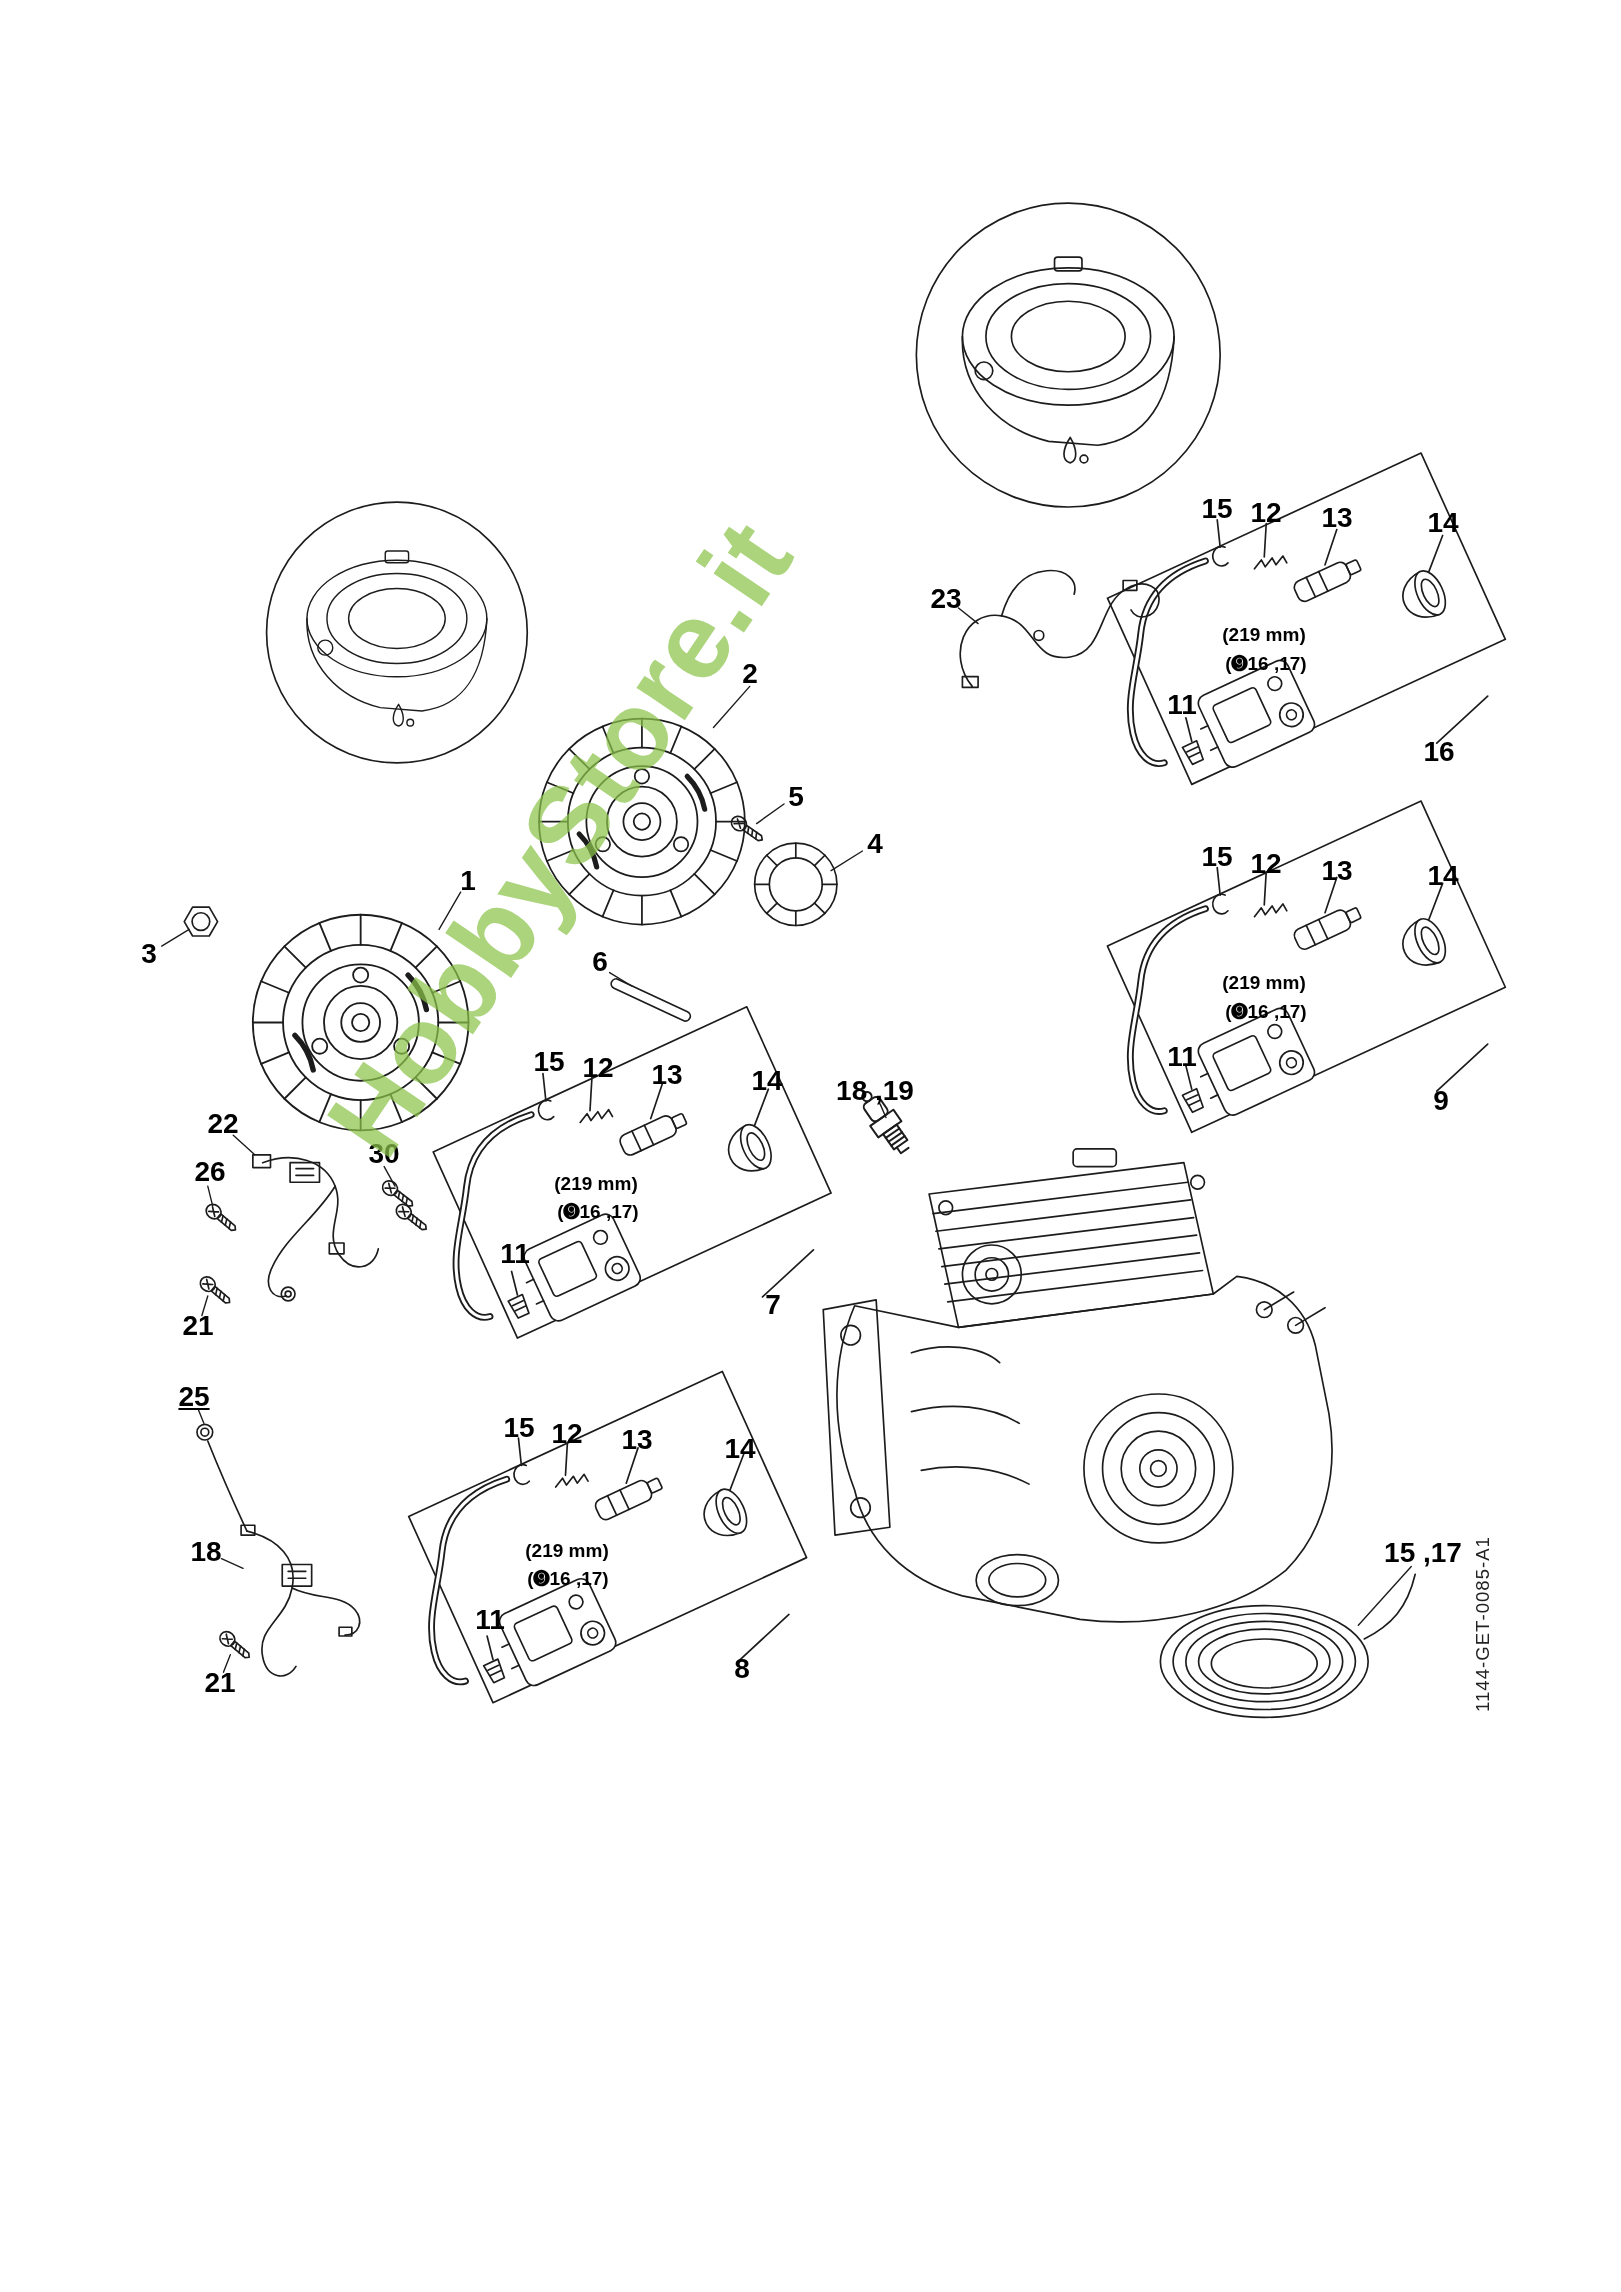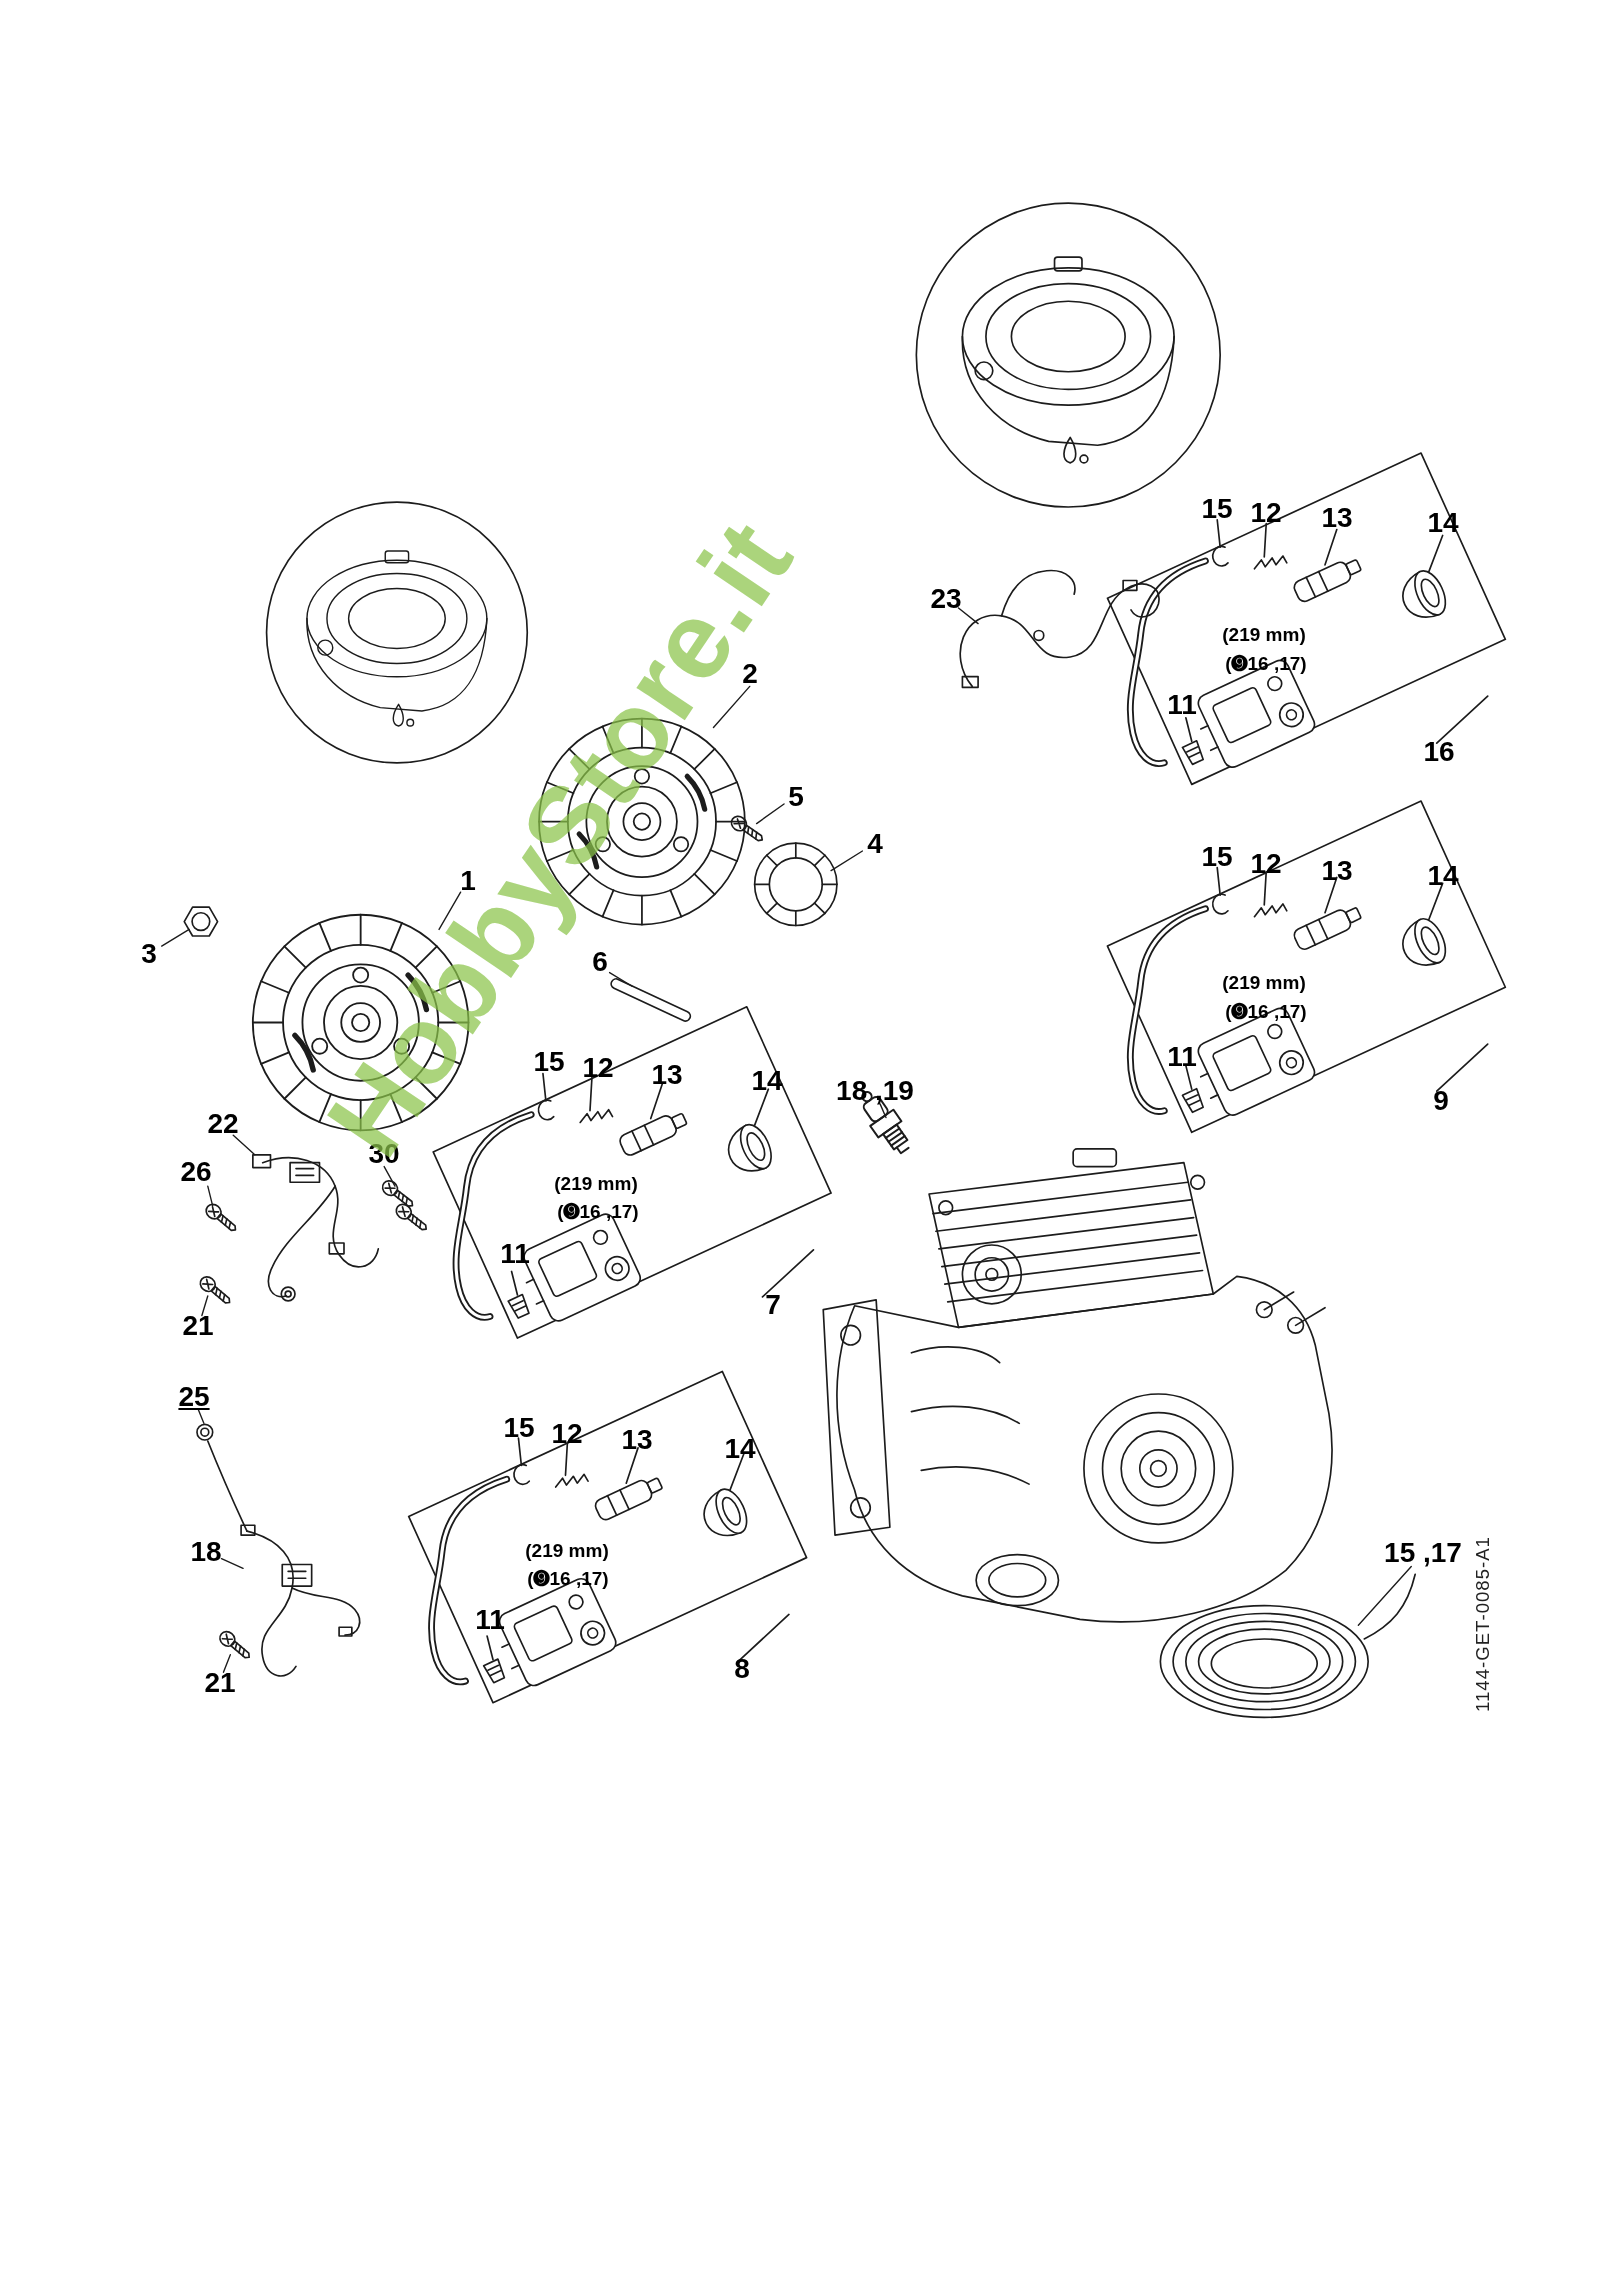--- a/index.html
+++ b/index.html
@@ -281,21 +281,21 @@
       <div class="part-label num" style="left: 519px; top: 1428px;">15</div>
       <div class="part-label num" style="left: 567px; top: 1434px;">12</div>
       <div class="part-label num" style="left: 637px; top: 1440px;">13</div>
       <div class="part-label num" style="left: 740px; top: 1449px;">14</div>
       <div class="part-label ann" style="left: 567px; top: 1550px;">(219 mm)</div>
       <div class="part-label ann" style="left: 568px; top: 1578px;">(➒16 ,17)</div>
       <div class="part-label num" style="left: 490px; top: 1620px;">11</div>
       <div class="part-label num" style="left: 742px; top: 1669px;">8</div>
       <div class="part-label num" style="left: 223px; top: 1124px;">22</div>
       <div class="part-label num" style="left: 384px; top: 1154px;">30</div>
-      <div class="part-label num" style="left: 196px; top: 1172px; text-align: right;">26</div>
+      <div class="part-label num" style="left: 210px; top: 1172px; text-align: right;">26</div>
       <div class="part-label num" style="left: 198px; top: 1326px;">21</div>
       <div class="part-label num" style="left: 194px; top: 1397px; text-decoration: underline;">25</div>
       <div class="part-label num" style="left: 206px; top: 1552px;">18</div>
       <div class="part-label num" style="left: 220px; top: 1683px;">21</div>
       <div class="part-label num" style="left: 1423px; top: 1553px;">15 ,17</div>
     </div>
 
   <div class="watermark" style="color: rgba(139, 195, 74, 0.72);">HobbyStore.it</div>
 
   <div class="doc-code">1144-GET-0085-A1</div>

